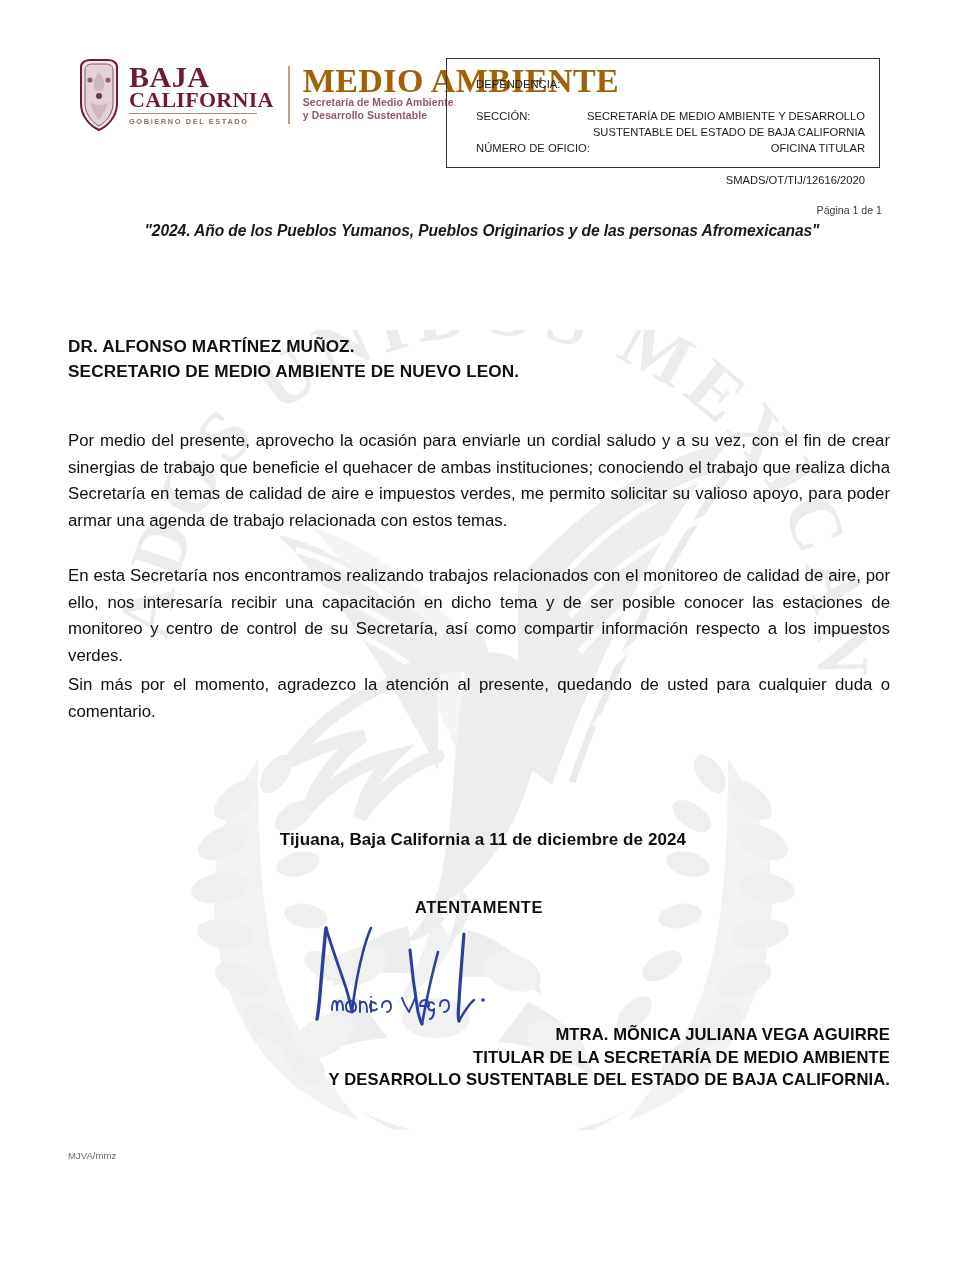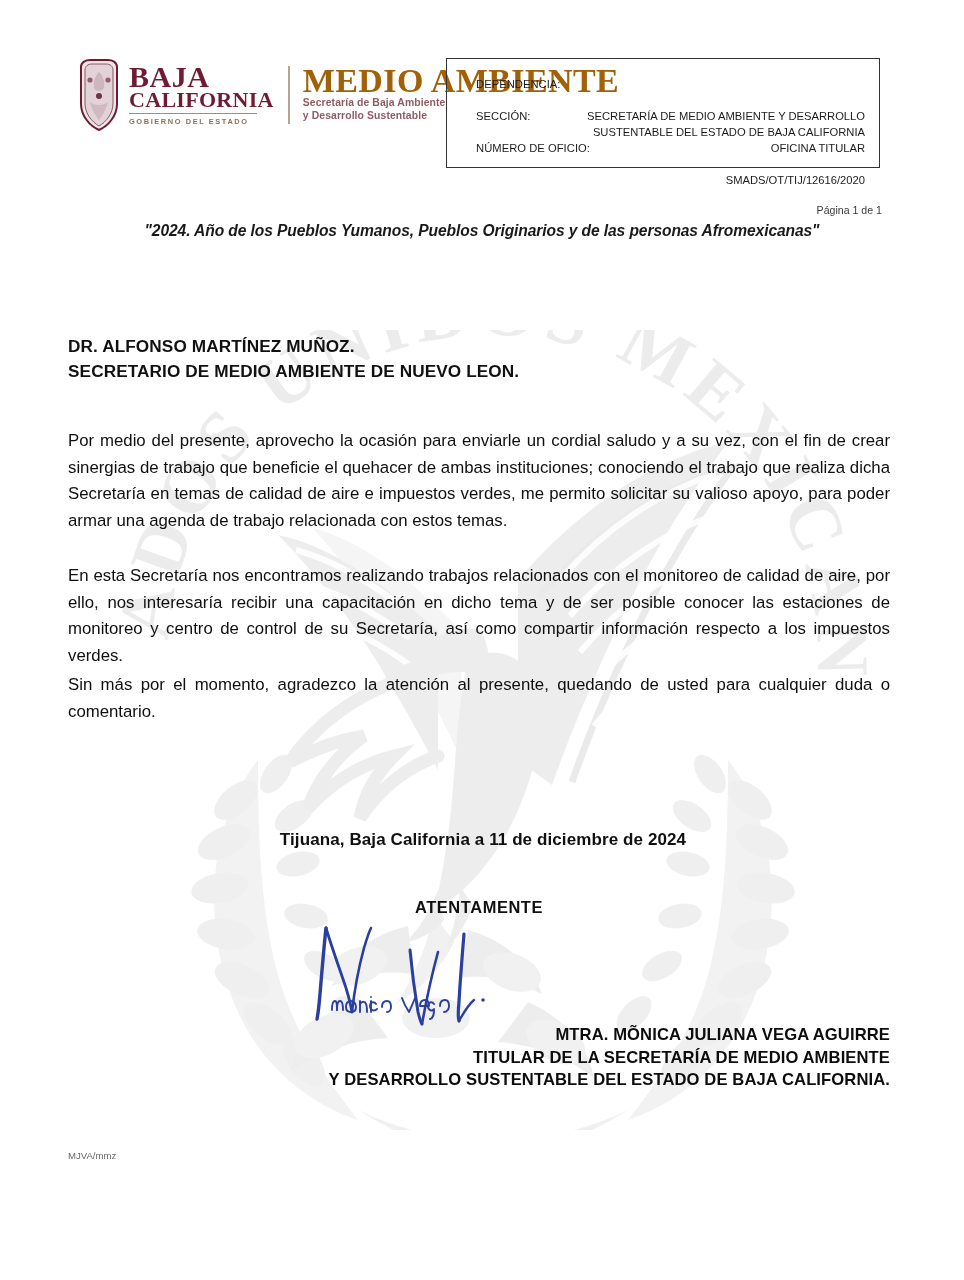--- a/index.html
+++ b/index.html
@@ -379,21 +379,21 @@
       <div class="bc-text">
         <div class="bc-baja">BAJA</div>
         <div class="bc-cali">CALIFORNIA</div>
         <div class="bc-rule"></div>
         <div class="bc-gob">GOBIERNO DEL ESTADO</div>
       </div>
       <div class="divider-bar"></div>
       <div class="ma-text">
         <div class="ma-title">MEDIO AMBIENTE</div>
         <div class="ma-sub">
-          <div>Secretaría de Baja Ambiente</div>
+          <div>Secretaría de Medio Ambiente</div>
           <div>y Desarrollo Sustentable</div>
         </div>
       </div>
     </div>
   </div>
 
   <div class="oficio-box">
     <div class="oficio-row ob-dep-label">DEPENDENCIA:</div>
     <div class="ob-right ob-dep-v1">SECRETARÍA DE MEDIO AMBIENTE Y DESARROLLO</div>
     <div class="ob-right ob-dep-v2">SUSTENTABLE  DEL ESTADO DE BAJA CALIFORNIA</div>

